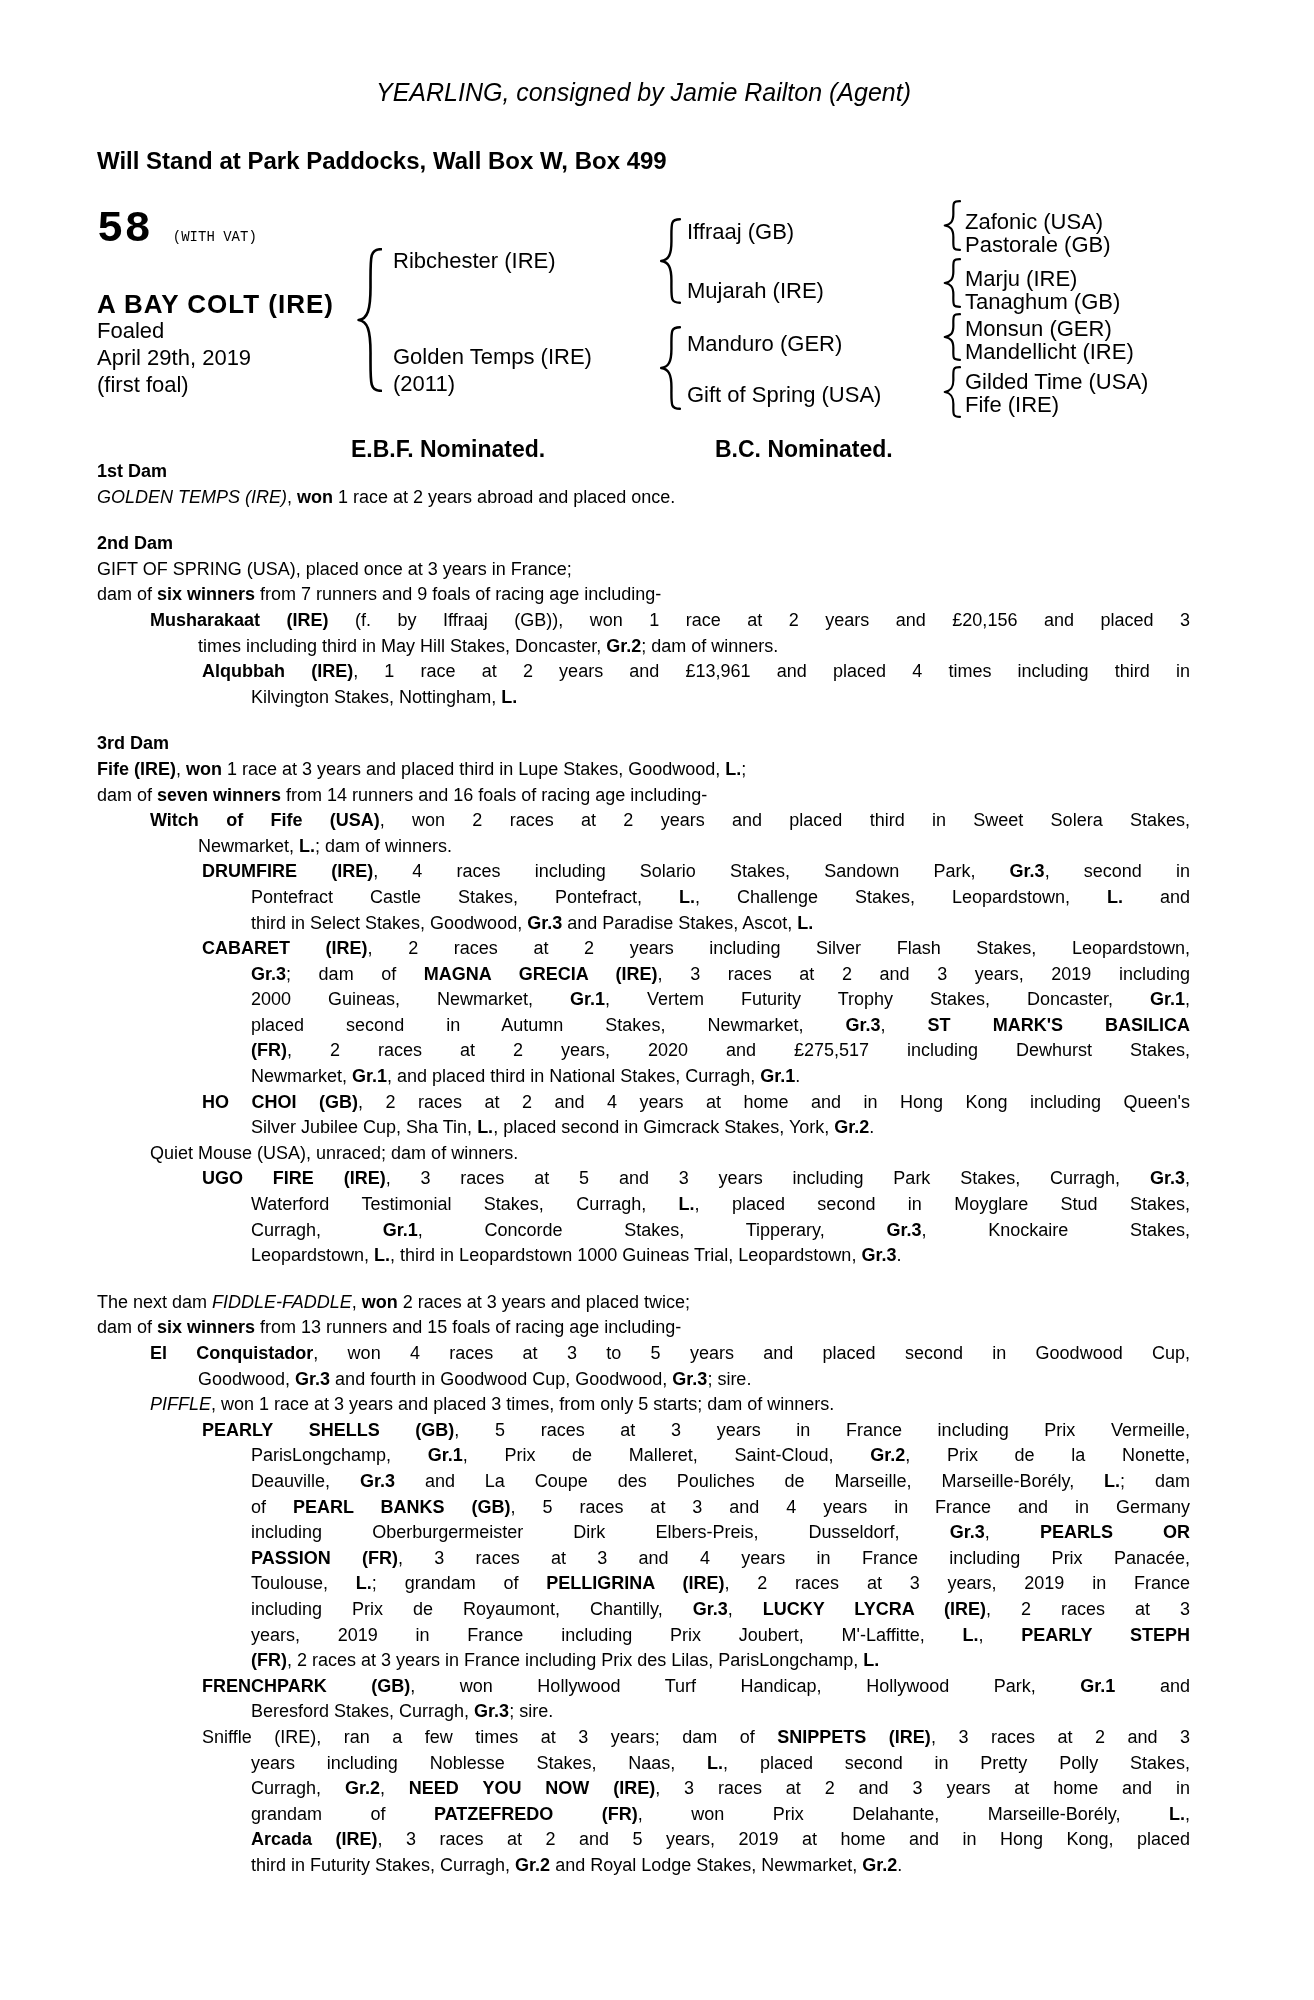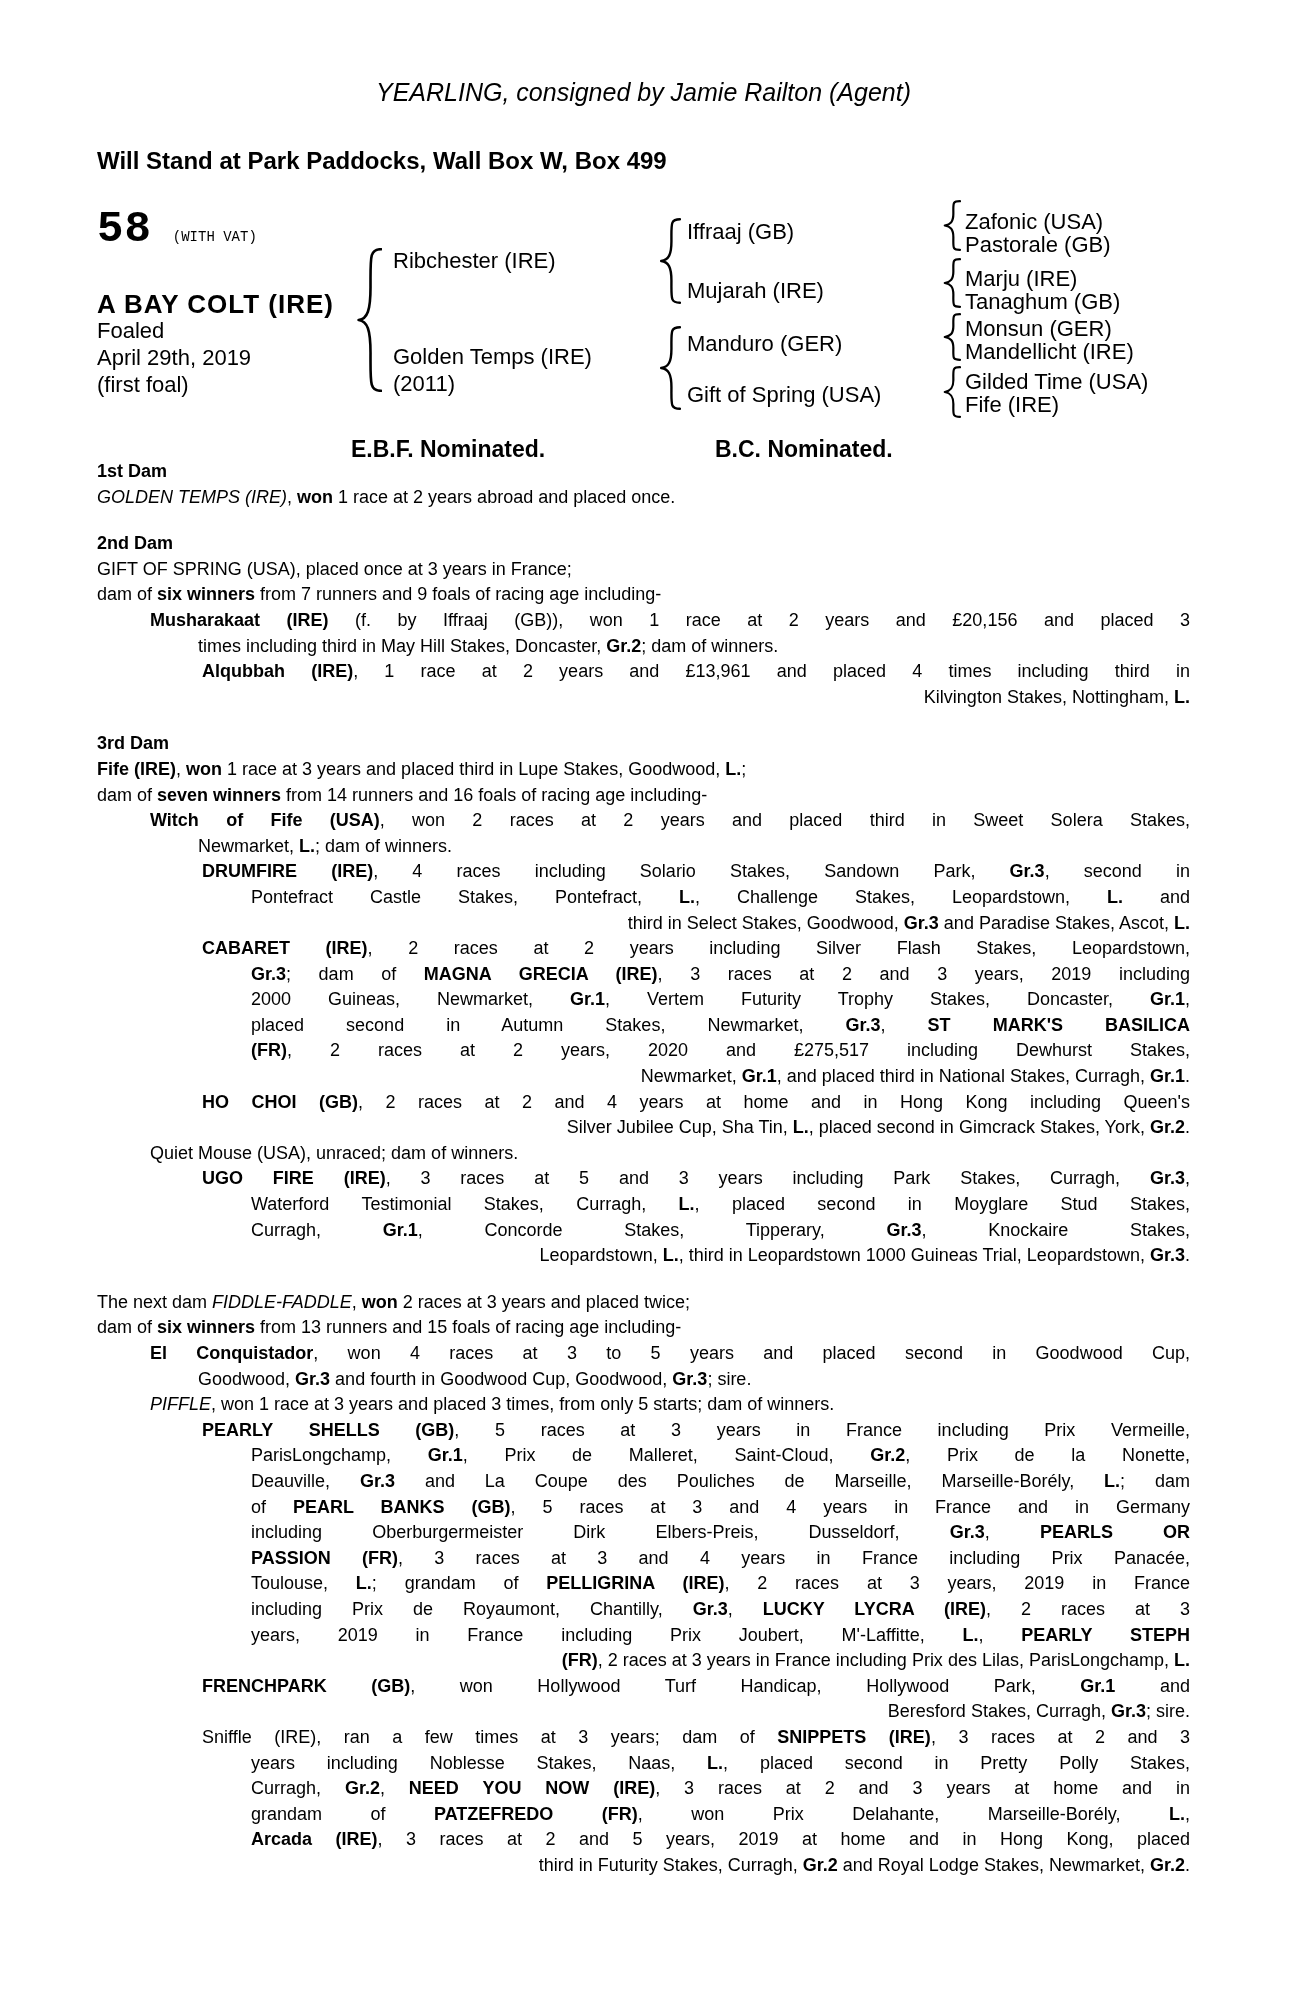--- a/index.html
+++ b/index.html
@@ -22,21 +22,21 @@
   .bracebox{position:absolute;}
   
   .bodytext{left:97px;top:459px;width:1093px;font-size:18px;}
   .section + .section{margin-top:21px;}
   .bline{line-height:25.6px;white-space:nowrap;text-align:left;}
   .bline.just{text-align:justify;text-align-last:justify;text-justify:inter-word;}
   .ind0{margin-left:0;width:1093px;}
   .ind1{margin-left:53px;width:1040px;}
   .ind1c{margin-left:101px;width:992px;}
   .ind2{margin-left:105px;width:988px;}
-  .ind2c{margin-left:154px;width:939px;text-align:right;}
+  .ind2c{margin-left:154px;width:939px;}
   .b{font-weight:bold;}
   .i{font-style:italic;}
 </style>
 </head>
 <body>
 
 <div class="page">
 
   <div class="abs title">YEARLING, consigned by Jamie Railton (Agent)</div>
   <div class="abs stand">Will Stand at Park Paddocks, Wall Box W, Box 499</div>

